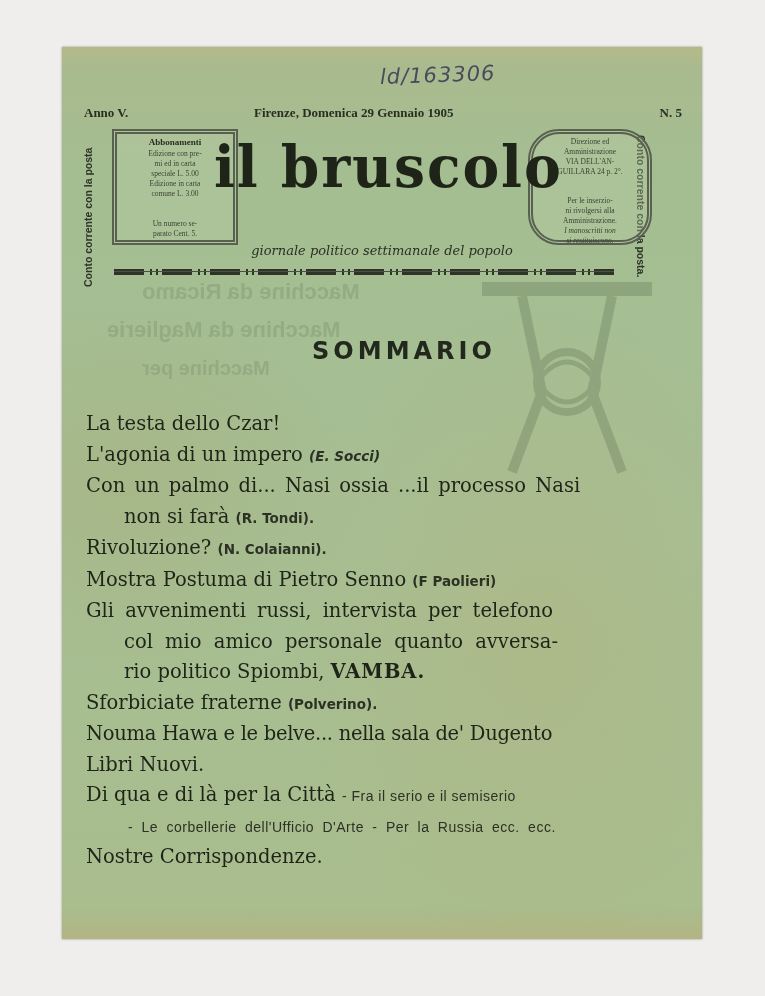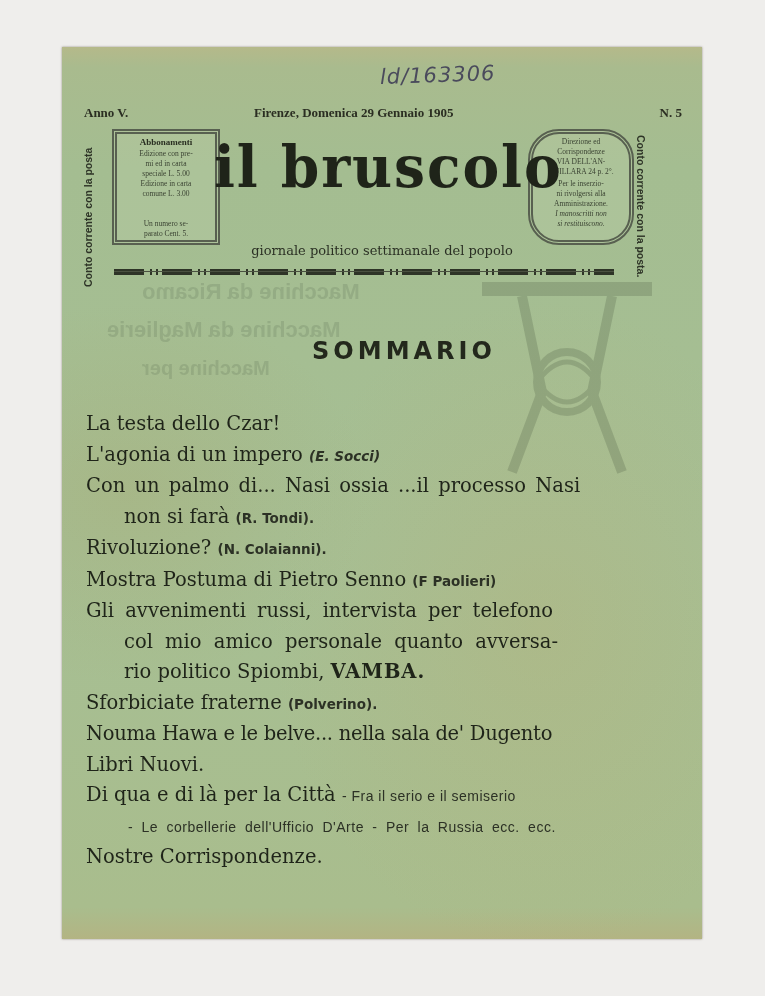--- a/index.html
+++ b/index.html
@@ -12,26 +12,26 @@
                radial-gradient(ellipse at 10% 50%,rgba(170,160,100,.25),transparent 30%);}
   .handwriting{position:absolute;left:318px;top:16px;font-family:"DejaVu Sans",sans-serif;font-style:italic;font-size:21px;color:#4a4a5c;letter-spacing:1px;transform:rotate(-2deg);}
   .topline{position:absolute;top:58px;left:22px;right:20px;height:16px;font-family:"Liberation Serif",serif;font-weight:bold;font-size:13px;color:#2b2e22;}
   .topline span{position:absolute;top:0;}
   .anno{left:0;}
   .date{left:170px;}
   .numero{right:0;}
   .vert{position:absolute;font-family:"Liberation Sans",sans-serif;font-weight:bold;font-size:10.5px;color:#2e3427;white-space:nowrap;}
   .vert.left{left:20px;top:240px;transform-origin:0 0;transform:rotate(-90deg);}
   .vert.right{left:586px;top:88px;transform-origin:0 0;transform:rotate(90deg);left:585px;}
-  .box{position:absolute;border:5px double #586050;background:rgba(190,205,170,.35);padding:3px 7px;font-family:"Liberation Serif",serif;color:#3a4232;text-align:center;line-height:10px;font-size:7.5px;}
+  .box{position:absolute;border:5px double #586050;background:rgba(190,205,170,.35);padding:3px 16px;font-family:"Liberation Serif",serif;color:#3a4232;text-align:center;line-height:10px;font-size:7.5px;}
   .box.left{left:50px;top:82px;width:84px;height:100px;}
   .box.right{left:466px;top:82px;width:82px;height:100px;border-radius:31px;}
   .box .bt{font-weight:bold;font-size:9px;margin-bottom:2px;color:#2a2f22;}
   .masthead{position:absolute;left:152px;top:90px;font-family:"DejaVu Serif",serif;font-weight:bold;font-size:58px;color:#1f2419;letter-spacing:2px;transform:scaleX(.95);transform-origin:0 0;line-height:60px;}
-  .subtitle{position:absolute;left:0;right:0;top:196px;text-align:center;font-family:"DejaVu Serif",serif;font-size:13px;color:#2b3024;}
+  .subtitle{position:absolute;left:0;right:0;top:196px;text-align:center;font-family:"DejaVu Serif",serif;font-style:italic;font-size:13px;color:#2b3024;}
   .rule{position:absolute;left:52px;width:500px;top:222px;height:6px;
     background:repeating-linear-gradient(90deg,#2e3427 0 30px,transparent 30px 36px,#2e3427 36px 38px,transparent 38px 42px,#2e3427 42px 44px,transparent 44px 48px);}
   .rule:after{content:"";position:absolute;left:0;right:0;top:2px;height:1px;background:#4a5140;}
   .ghost{position:absolute;font-family:"Liberation Sans",sans-serif;font-weight:bold;color:rgba(90,110,80,.22);transform:scaleX(-1);}
   .ghost1{left:80px;top:232px;font-size:22px;}
   .ghost2{left:45px;top:270px;font-size:22px;}
   .ghost3{left:80px;top:310px;font-size:20px;}
   .machine{position:absolute;left:420px;top:225px;width:170px;height:210px;opacity:.18;}
   .sommario{position:absolute;left:0;right:0;top:290px;text-align:center;font-family:"DejaVu Sans",sans-serif;font-weight:bold;font-size:24px;letter-spacing:4px;color:#23281c;padding-left:44px;}
   .toc{position:absolute;left:24px;top:362px;width:570px;font-family:"DejaVu Serif",serif;font-size:19.5px;color:#1f2419;line-height:30.5px;}
@@ -61,24 +61,24 @@
     <div>mi ed in carta</div>
     <div>speciale L. 5.00</div>
     <div>Edizione in carta</div>
     <div>comune L. 3.00</div>
     <div style="margin-top:20px">Un numero se-</div>
     <div>parato Cent. 5.</div>
   </div>
 
   <div class="box right">
     <div>Direzione ed</div>
-    <div>Corrispondenze</div>
+    <div>Amministrazione</div>
     <div>VIA DELL'AN-</div>
     <div>GUILLARA 24 p. 2°.</div>
-    <div style="margin-top:2px">Per le inserzio-</div>
+    <div style="margin-top:19px">Per le inserzio-</div>
     <div>ni rivolgersi alla</div>
     <div>Amministrazione.</div>
     <div style="font-style:italic">I manoscritti non</div>
     <div style="font-style:italic">si restituiscono.</div>
   </div>
 
   <div class="masthead">il bruscolo</div>
   <div class="subtitle">giornale politico settimanale del popolo</div>
   <div class="rule"></div>
 

